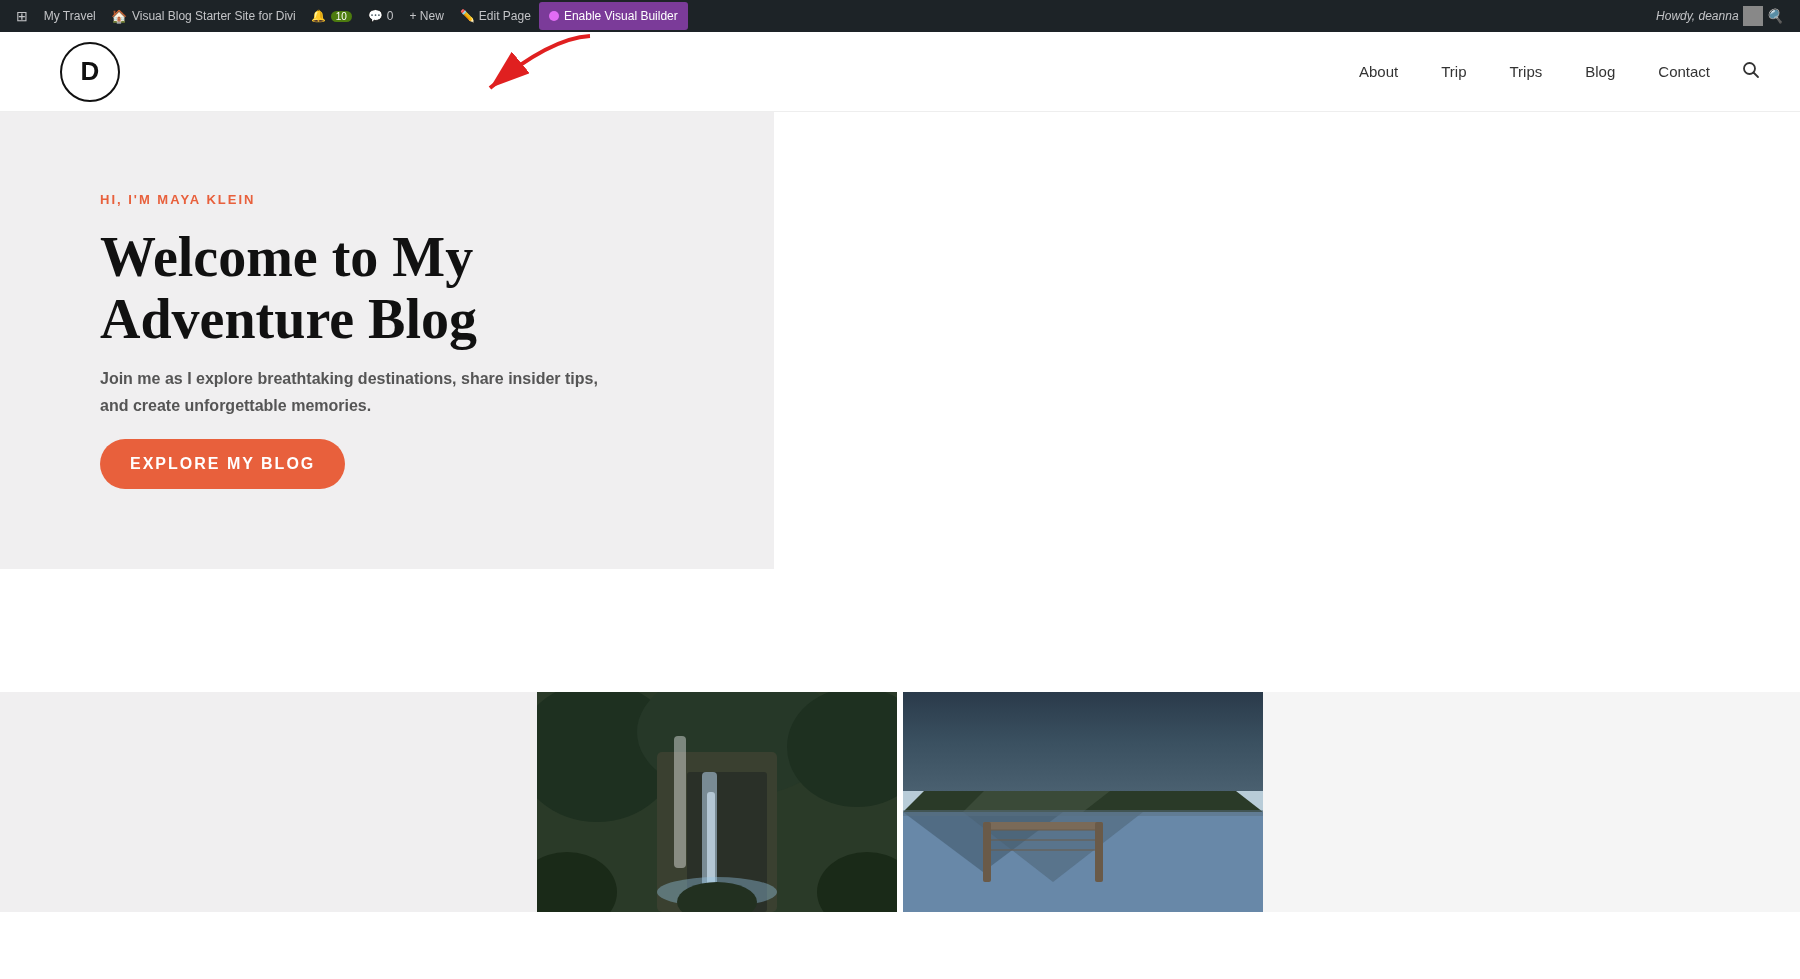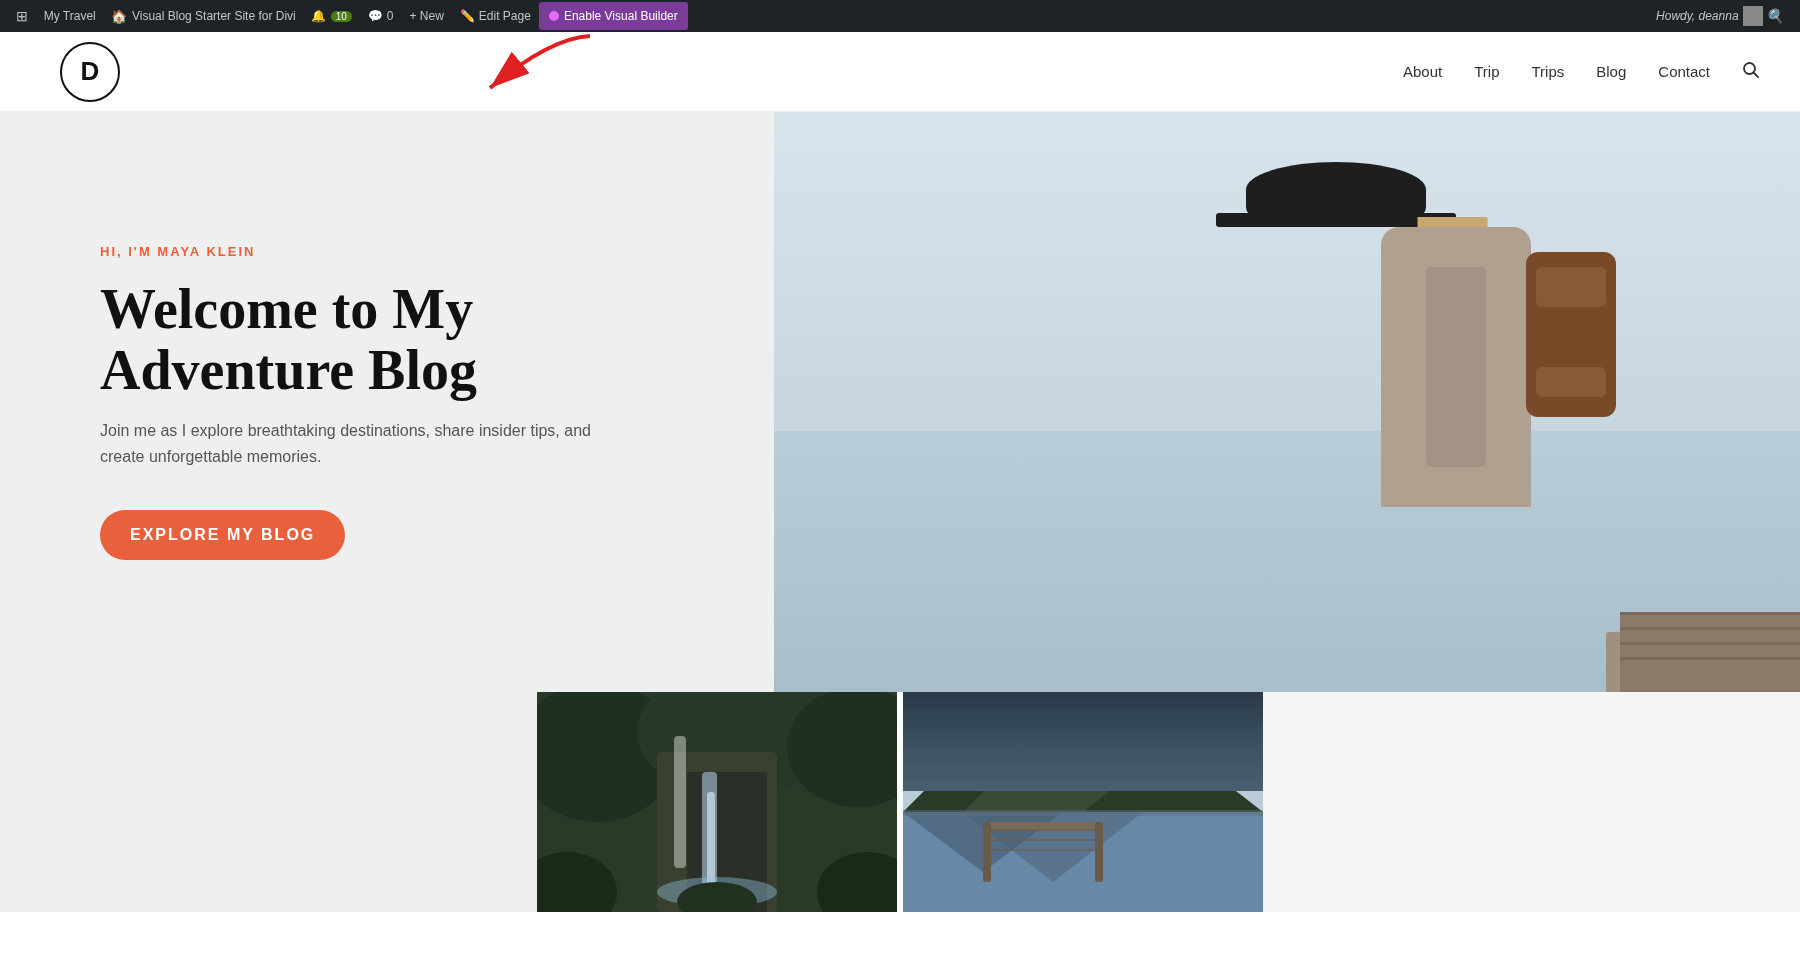--- a/index.html
+++ b/index.html
@@ -98,37 +98,39 @@
       display: flex;
       align-items: center;
       gap: 32px;
     }
     .nav-link {
       font-size: 15px;
       color: #333;
       text-decoration: none;
       cursor: pointer;
       font-weight: 400;
+      margin-left: 11px;
     }
     .nav-search {
       cursor: pointer;
       color: #333;
       font-size: 16px;
     }
 
     
     .main-content {
       margin-top: 112px; 
     }
 
     
     .hero {
       display: flex;
       min-height: 580px;
       position: relative;
+      flex-direction: column;
     }
     .hero-left {
       width: 43%;
       background: #f0eff0;
       display: flex;
       flex-direction: column;
       justify-content: center;
       padding: 80px 80px 80px 100px;
     }
     .hero-subtitle {
@@ -144,22 +146,23 @@
       font-weight: 800;
       color: #111;
       line-height: 1.1;
       margin-bottom: 16px;
       font-family: Georgia, serif;
     }
     .hero-desc {
       font-size: 16px;
       color: #555;
       line-height: 1.65;
-      margin-bottom: 40px;
+      margin-bottom: 20px;
       max-width: 500px;
+      font-weight: bold;
     }
     .hero-btn {
       background: #e8603c;
       color: #fff;
       border: none;
       border-radius: 50px;
       padding: 16px 30px;
       font-size: 16px;
       font-weight: 700;
       letter-spacing: 2px;

